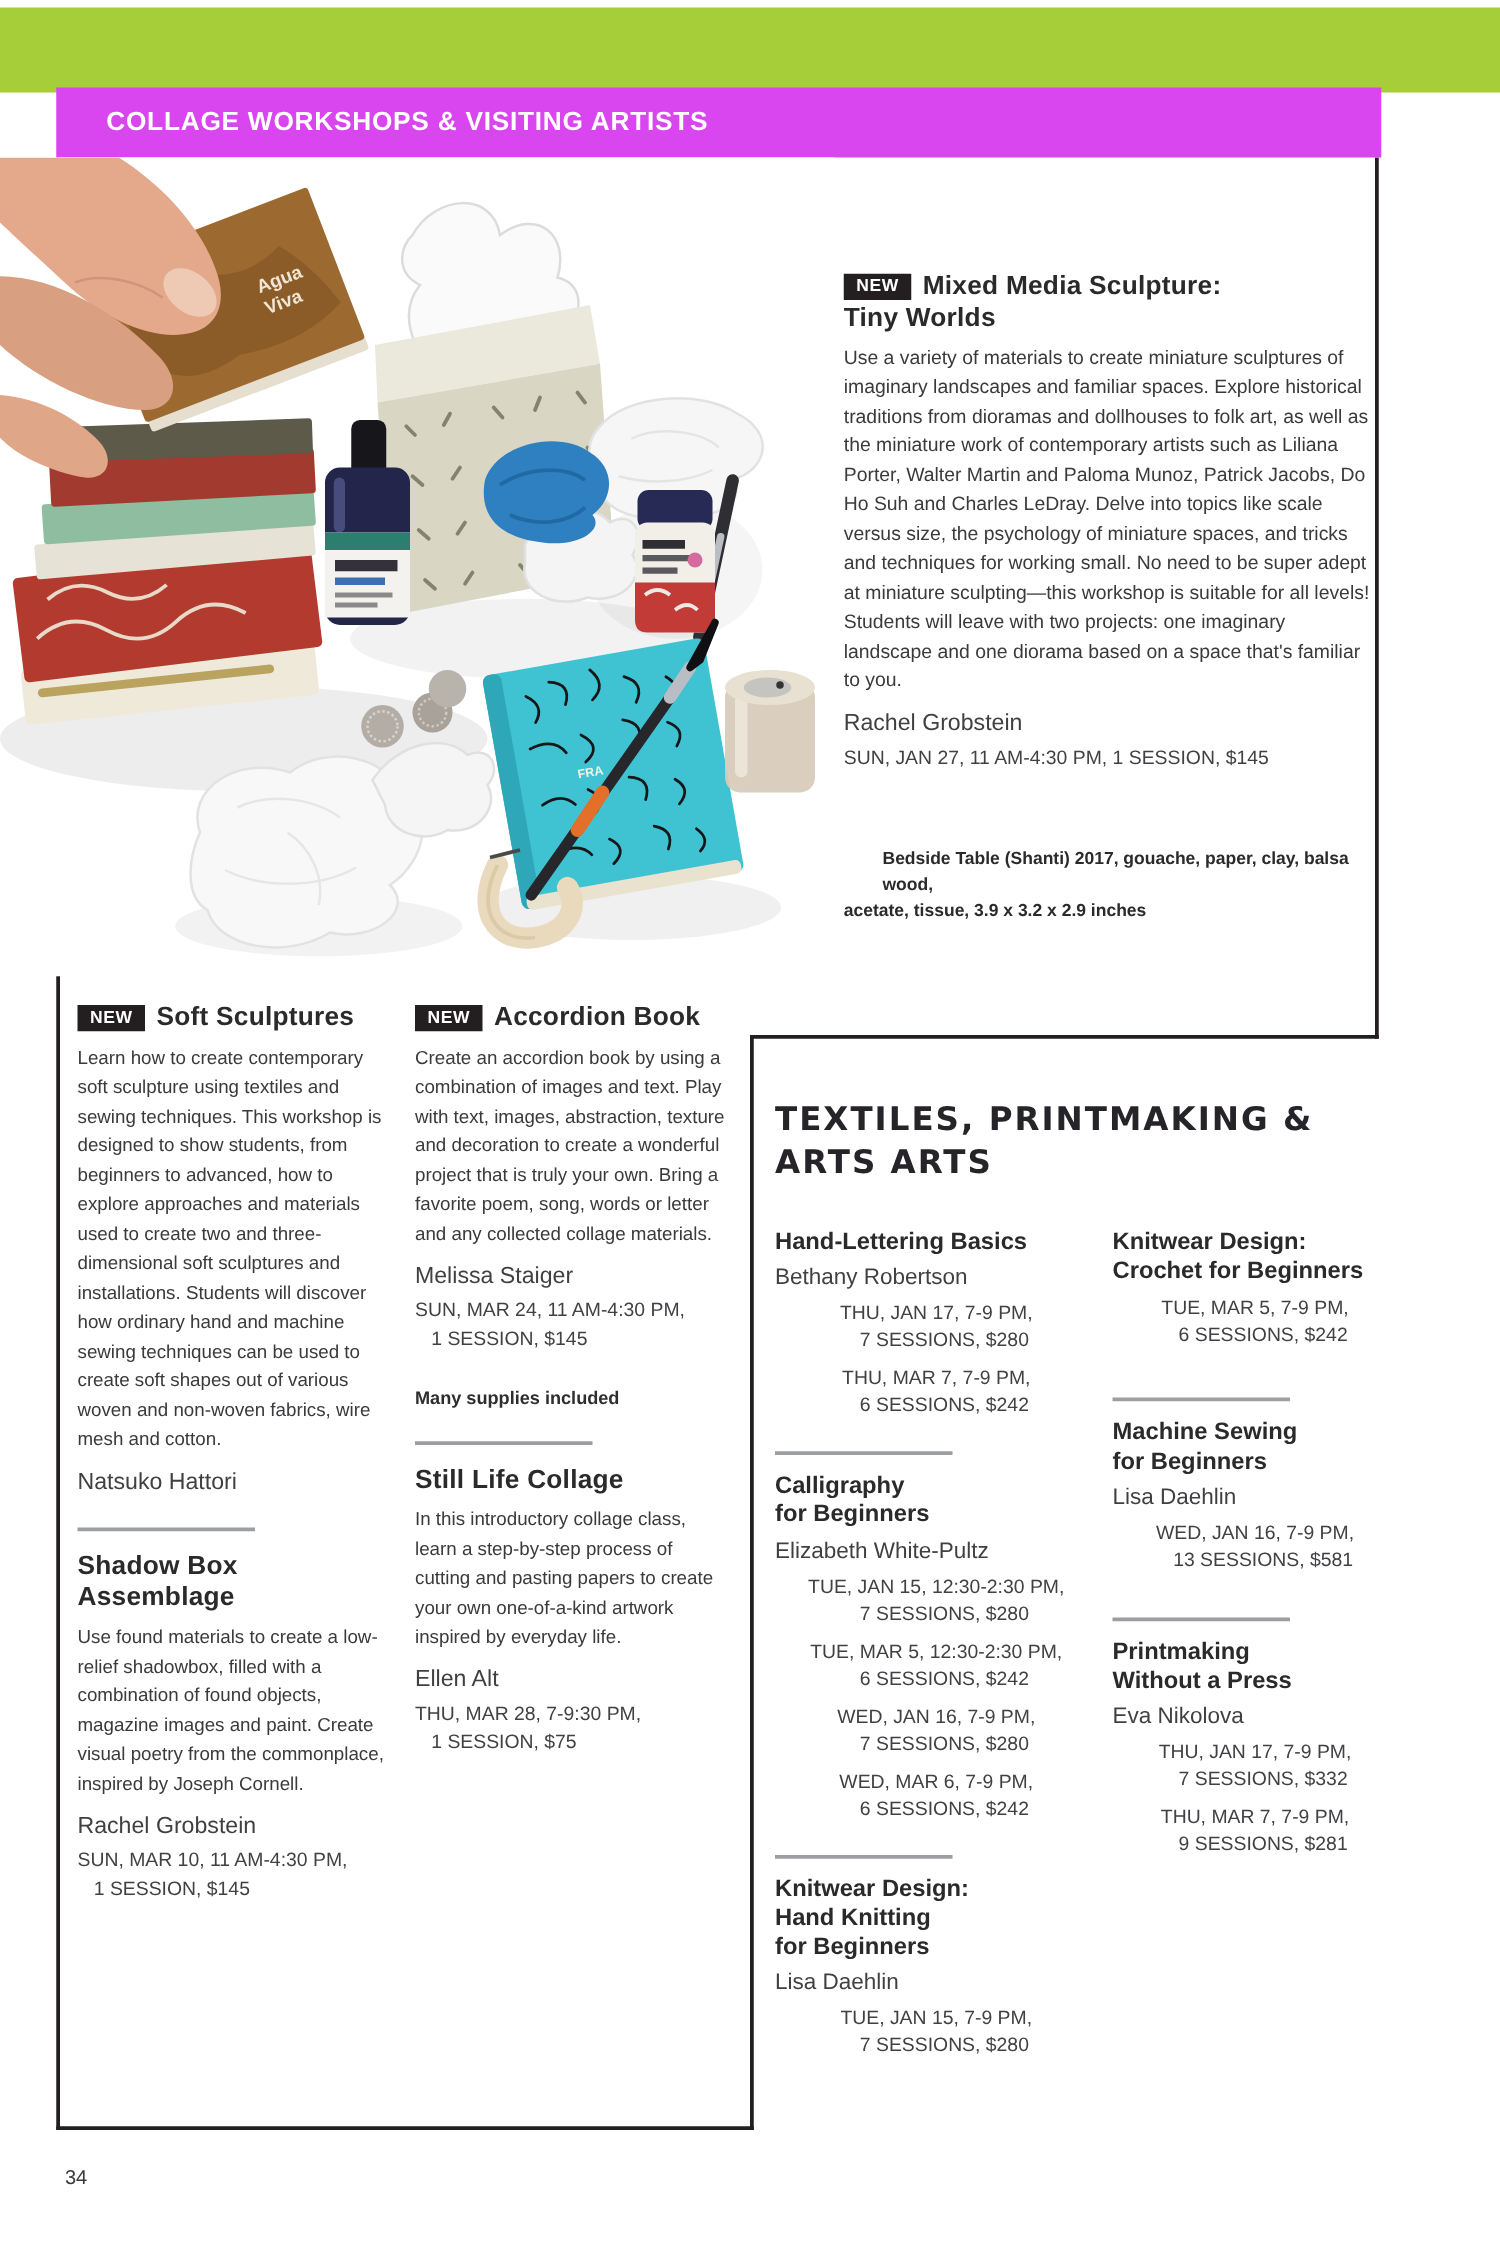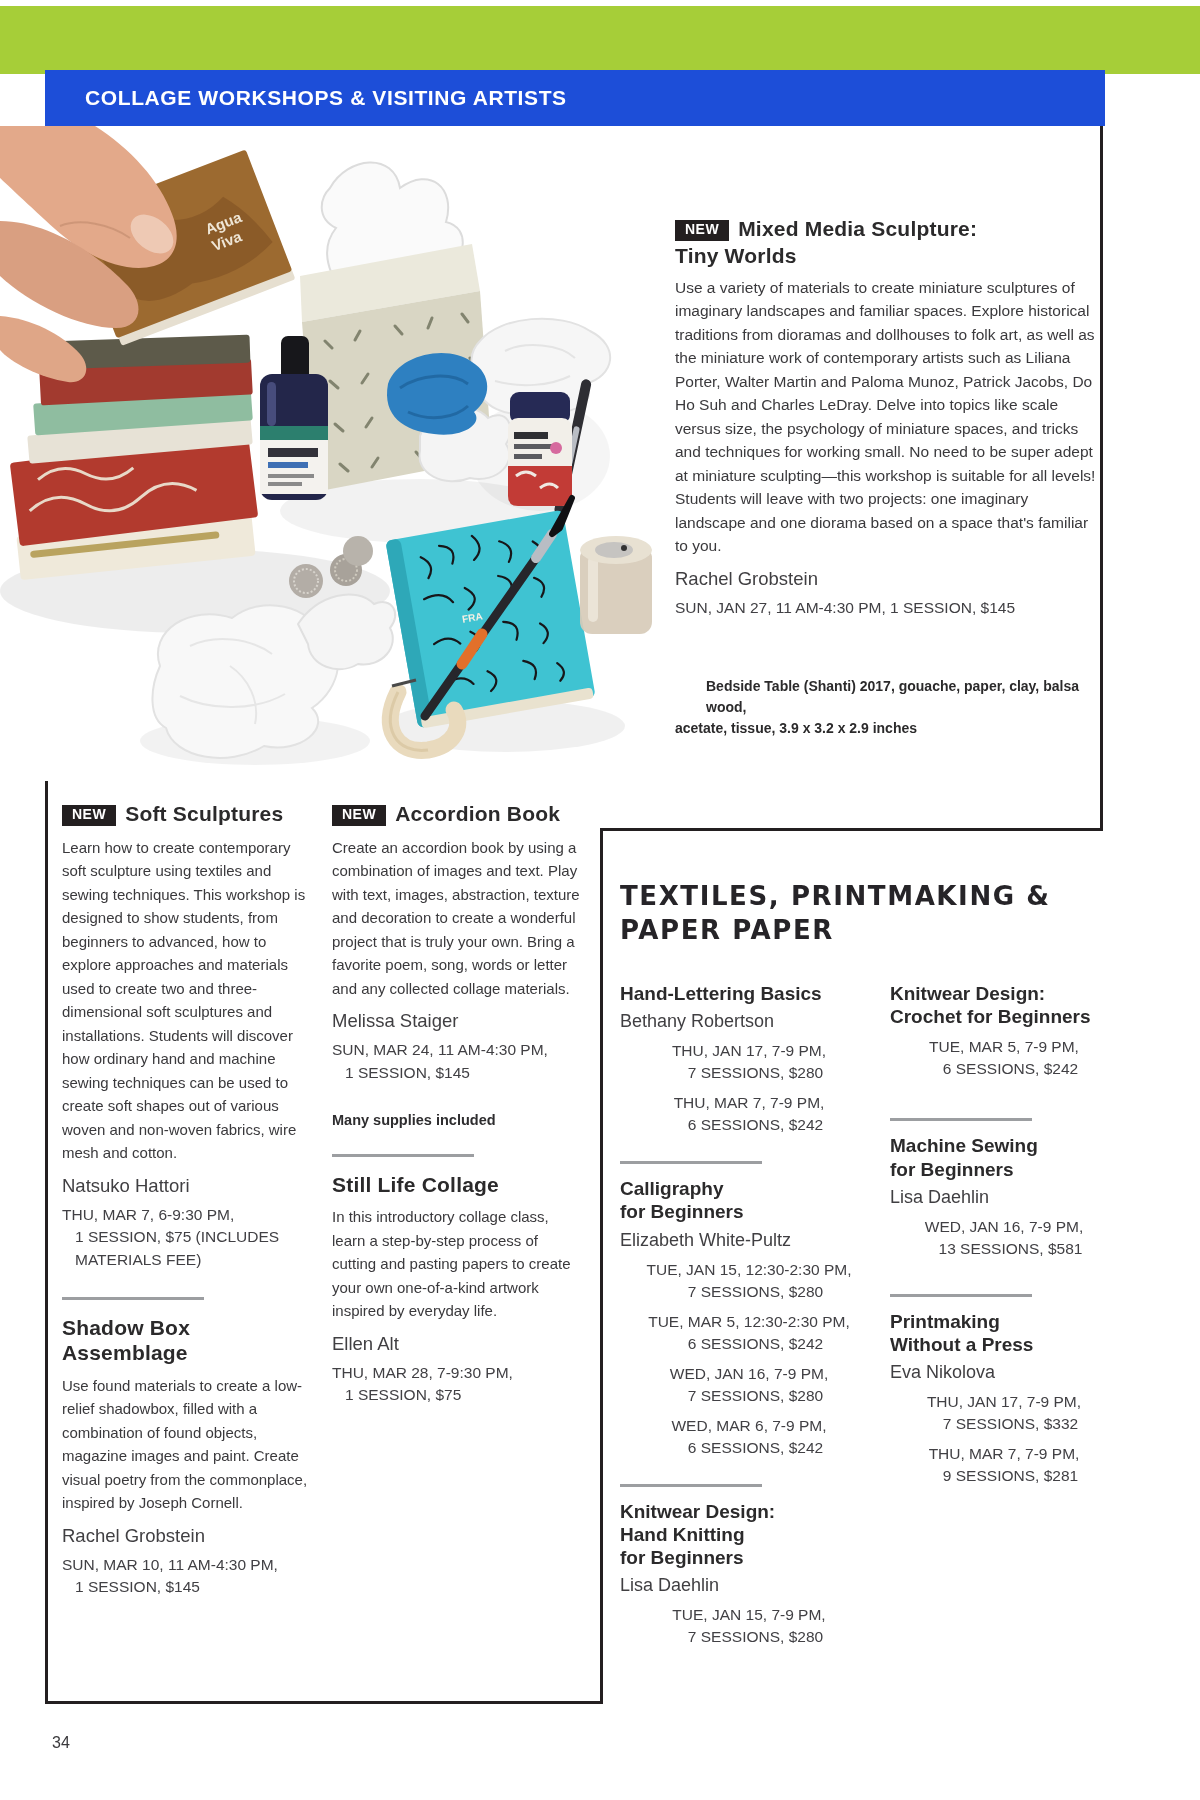--- a/index.html
+++ b/index.html
@@ -6,21 +6,21 @@
   html,body{margin:0;padding:0;background:#ffffff;}
   #page{position:relative;width:1200px;height:1800px;background:#ffffff;overflow:hidden;
         font-family:"Liberation Sans",sans-serif;color:#2b2a2b;}
   .abs{position:absolute;}
 
   
   #green-bar{left:0;top:6px;width:1200px;height:68px;background:#a6ce38;}
 
   
   .frame{background:#231f20;}
-  #header-bar{left:45px;top:70px;width:1060px;height:56px;background:#1d4ed8;display:flex;align-items:center;}
+  #header-bar{left:45px;top:70px;width:1060px;height:56px;background:#d946ef;display:flex;align-items:center;}
   #header-bar .t{color:#ffffff;font-weight:bold;font-size:21px;letter-spacing:.6px;padding-left:40px;}
 
   
   #photo{left:0;top:126px;width:668px;height:655px;background:#ffffff;z-index:3;}
 
   
   #featured{left:675px;top:216px;width:428px;z-index:2;}
   .badge{display:inline-block;background:#231f20;color:#fff;font-weight:bold;font-size:14px;
          letter-spacing:.5px;padding:1px 10px 3px;margin-right:9px;position:relative;top:-2px;}
   .h-course{font-weight:bold;font-size:21px;line-height:1.2;color:#2b2a2b;letter-spacing:.2px;}
@@ -233,25 +233,20 @@
     <span style="display:block;padding-left:31px;">Bedside Table (Shanti) 2017, gouache, paper, clay, balsa wood,</span>
     <span style="display:block;">acetate, tissue, 3.9 x 3.2 x 2.9 inches</span>
   </div>
 
   <div class="abs" id="col1">
     <div class="h-course">
       <span class="badge">NEW</span><span>Soft Sculptures</span>
     </div>
     <div class="desc">Learn how to create contemporary soft sculpture using textiles and sewing techniques. This workshop is designed to show students, from beginners to advanced, how to explore approaches and materials used to create two and three-dimensional soft sculptures and installations. Students will discover how ordinary hand and machine sewing techniques can be used to create soft shapes out of various woven and non-woven fabrics, wire mesh and cotton.</div>
     <div class="instructor">Natsuko Hattori</div>
-    <div class="sched">
-      <span class="l1">THU, MAR 7, 6-9:30 PM,</span>
-      <span class="l2">1 SESSION, $75 (INCLUDES</span>
-      <span class="l3">MATERIALS FEE)</span>
-    </div>
     <div class="rule"></div>
     <div class="h-course">
       <div>Shadow Box</div>
       <div>Assemblage</div>
     </div>
     <div class="desc">Use found materials to create a low-relief shadowbox, filled with a combination of found objects, magazine images and paint. Create visual poetry from the commonplace, inspired by Joseph Cornell.</div>
     <div class="instructor">Rachel Grobstein</div>
     <div class="sched">
       <span class="l1">SUN, MAR 10, 11 AM-4:30 PM,</span>
       <span class="l2">1 SESSION, $145</span>
@@ -275,21 +270,21 @@
     <div class="instructor">Ellen Alt</div>
     <div class="sched">
       <span class="l1">THU, MAR 28, 7-9:30 PM,</span>
       <span class="l2">1 SESSION, $75</span>
     </div>
   </div>
 
   <div class="abs" id="textiles">
     <div id="tex-header">
       <div>TEXTILES, PRINTMAKING &amp;</div>
-      <div>PAPER PAPER</div>
+      <div>ARTS ARTS</div>
     </div>
   </div>
 
   <div class="abs" id="tex-left">
     <div class="tex-title">Hand-Lettering Basics</div>
     <div class="tex-instructor">Bethany Robertson</div>
     <div class="tex-sched">
       <span>THU, JAN 17, 7-9 PM,</span>
       <span class="l2">7 SESSIONS, $280</span>
     </div>

